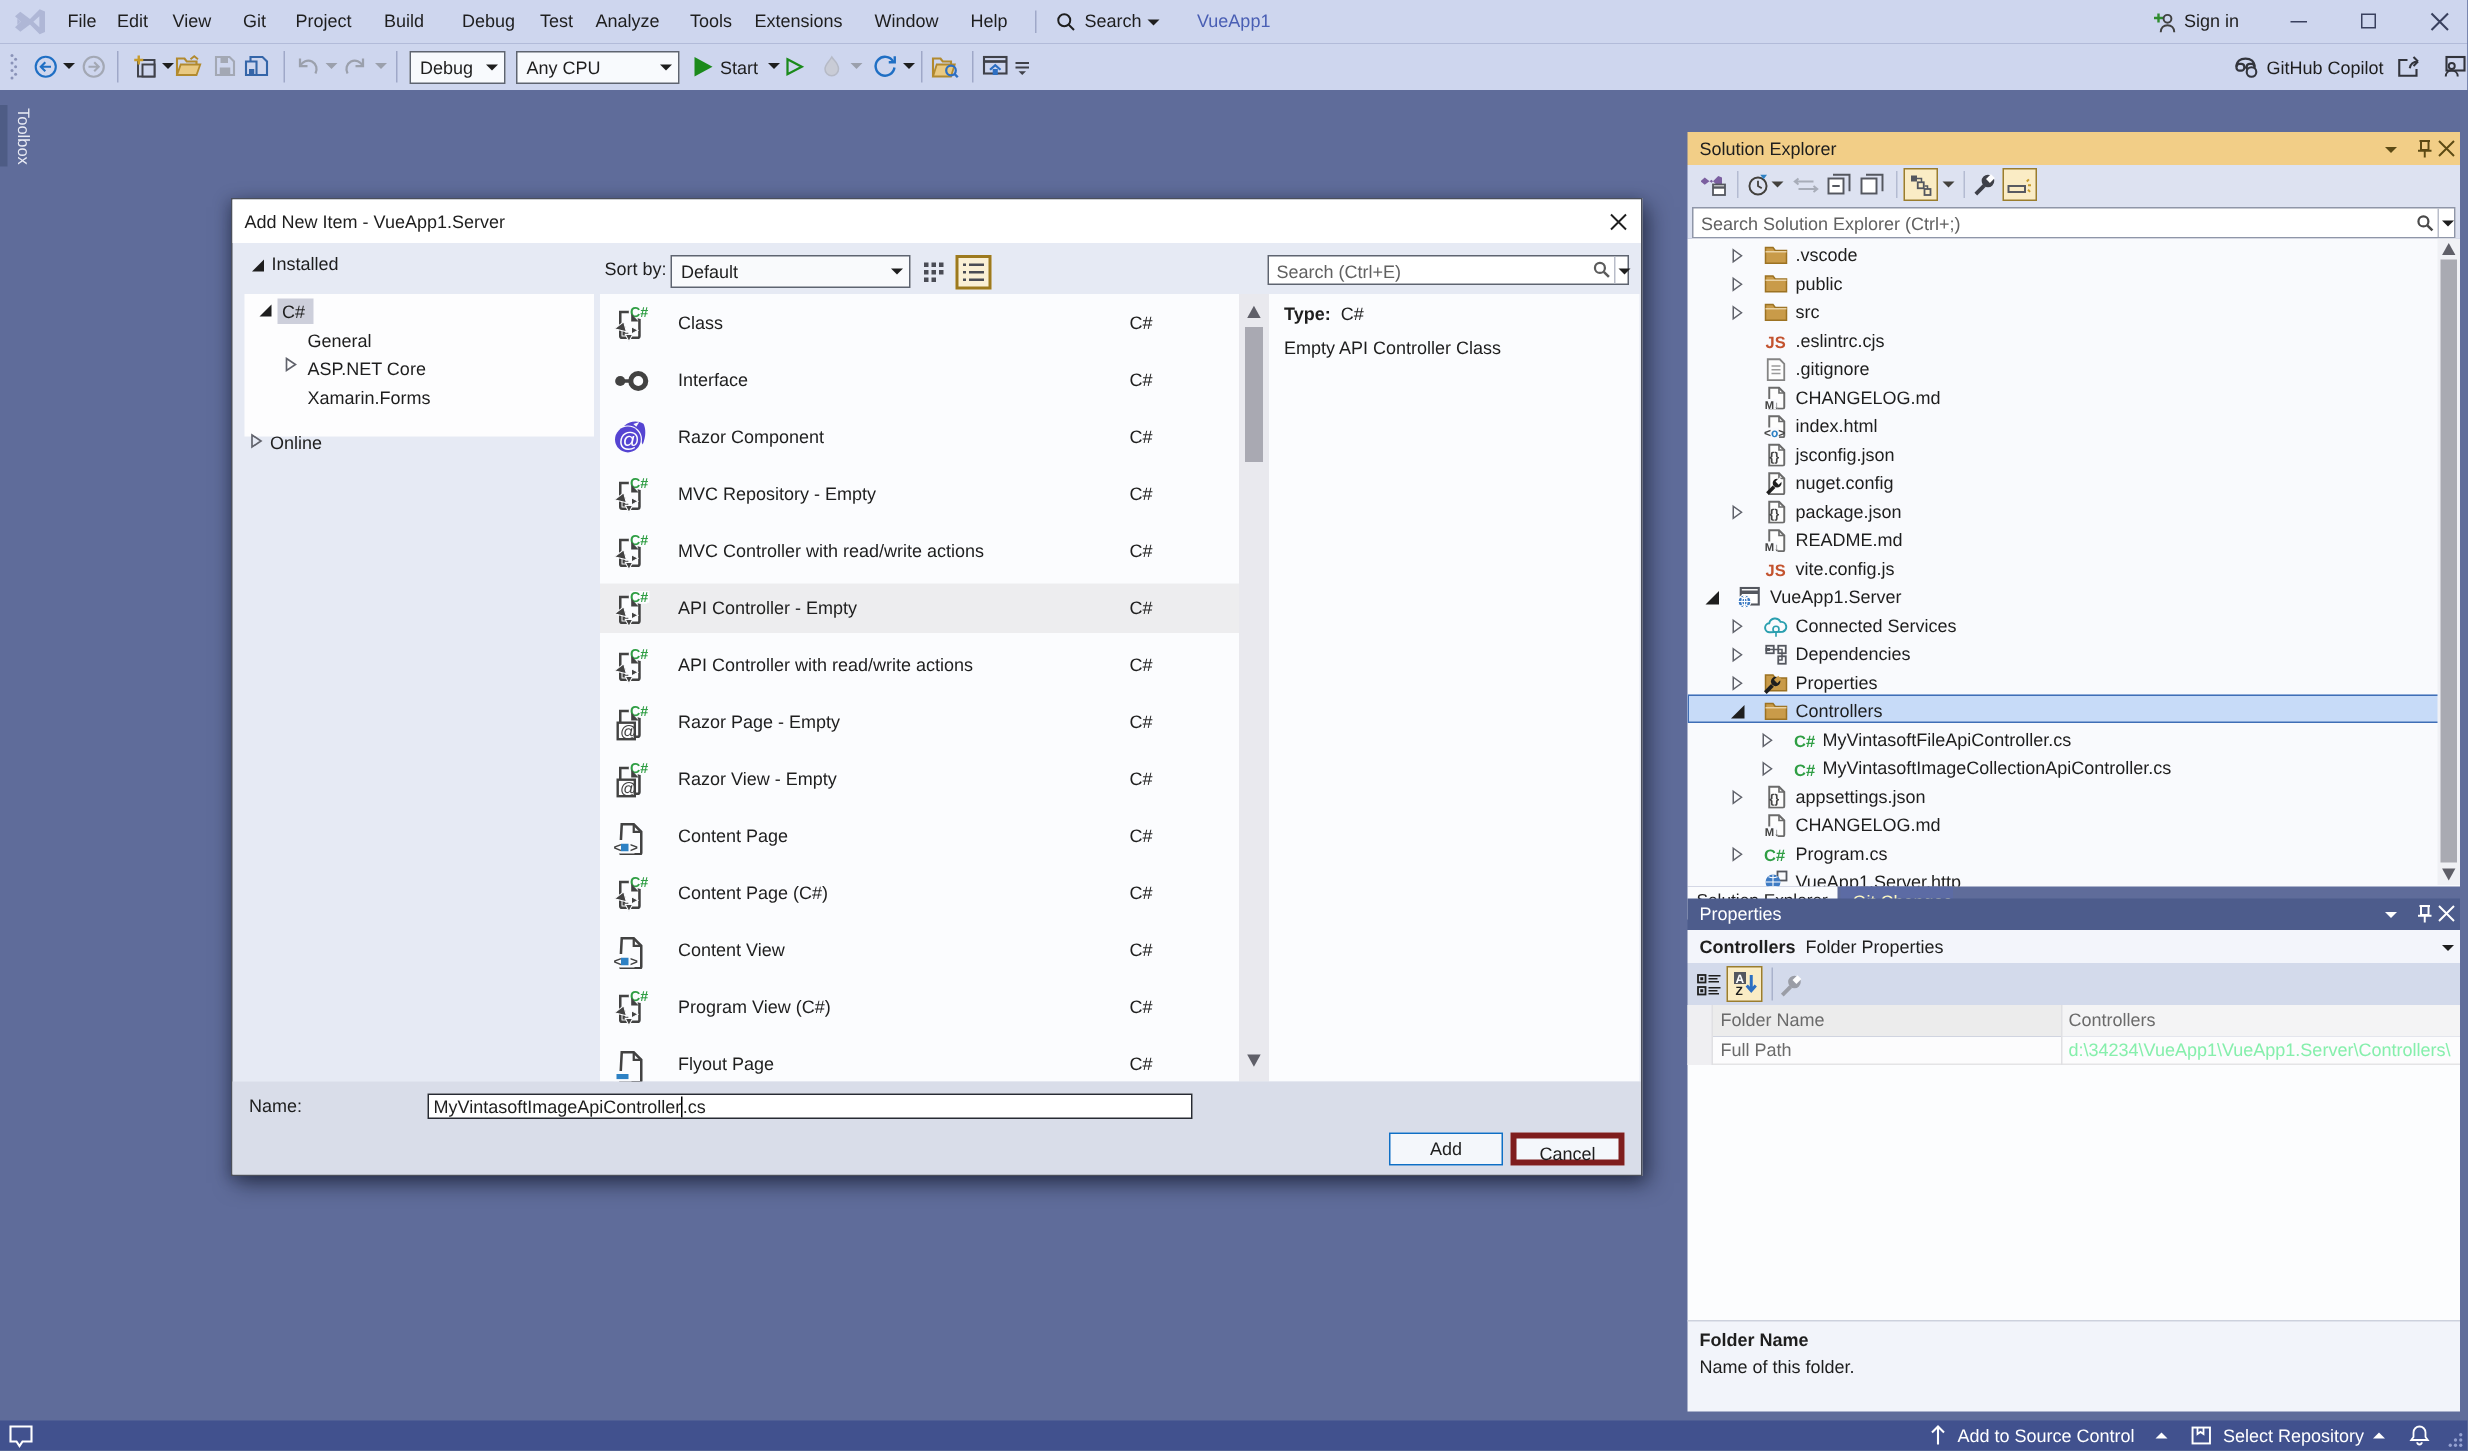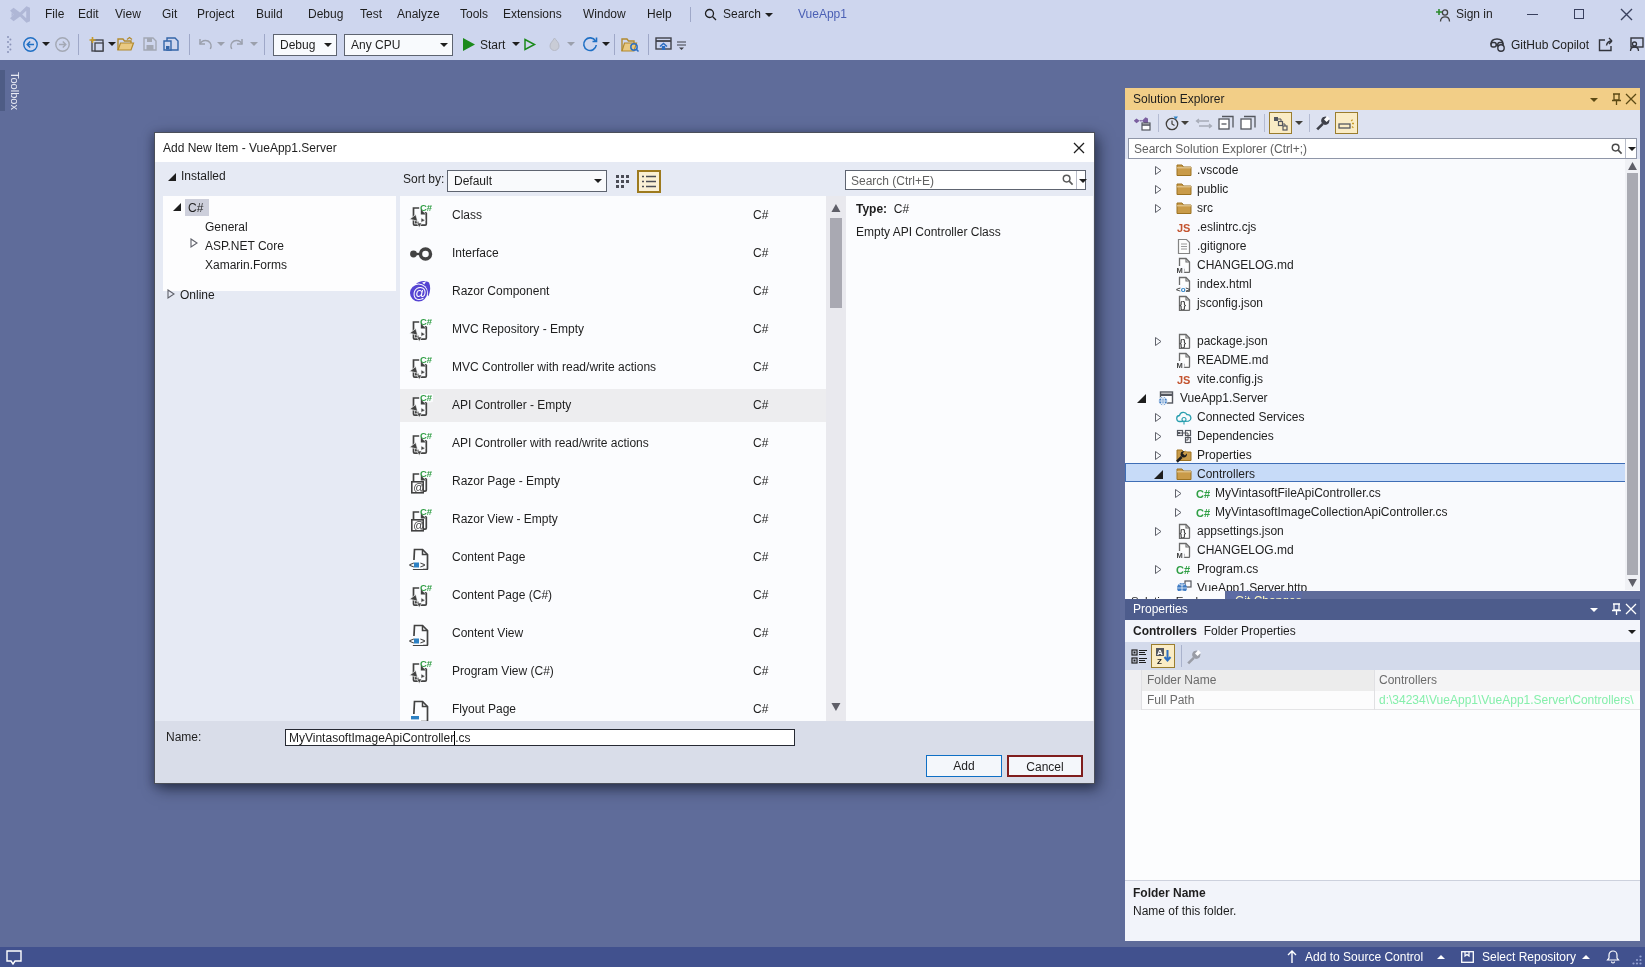--- a/index.html
+++ b/index.html
@@ -524,21 +524,21 @@
     </svg>
 
 <span class="a" style="left:701px;top:69px"><b>Type:</b>&nbsp; C#</span>
 <span class="a" style="left:701px;top:92px">Empty API Controller Class</span>
 
 <div class="a" style="left:0;top:588px;width:939px;height:62px;background:#D9DDE9"></div>
 <span class="a" style="left:11px;top:597px">Name:</span>
 <div class="a" style="left:130px;top:596px;width:510px;height:17px;background:#fff;border:1px solid #272A33"></div>
 <span class="a" style="left:134px;top:598px">MyVintasoftImageApiController<span style="border-left:1px solid #000;margin-left:0">.</span>cs</span>
 <div class="btn" style="left:771px;top:622px;width:76px;height:22px;border:1px solid #0F6FC5">Add</div>
-<div class="btn" style="left:852px;top:622px;width:76px;height:22px;border:2px solid #7f1d1d">Cancel</div>
+<div class="btn" style="left:852px;top:622px;width:76px;height:22px;border:4px solid #7f1d1d">Cancel</div>
 </div>
 
 <div class="a se">
 <div class="a" style="left:0;top:0;width:515px;height:22px;background:#F2CE87"></div>
 <span class="a" style="left:8px;top:4px">Solution Explorer</span>
 <span class="a caret" style="left:465px;top:10px;border-top-color:#5C4A14"></span>
 <svg class="a" style="left:486px;top:5px" width="11" height="13" viewBox="0 0 11 13">
       <path d="M2 1h7M3 1v6h5V1M1 7.5h9M5.5 7.5V12" stroke="#5C4A14" stroke-width="1.3" fill="none"></path>
     </svg>
 <svg class="a" style="left:501px;top:6px" width="10" height="10" viewBox="0 0 10 10">
@@ -648,20 +648,26 @@
         <svg class="ic" width="16" height="16">
           <use href="#htmldoc"></use>
         </svg>
         <span class="lb">index.html</span>
       </div>
 <div class="trw l1" style="top:135px">
         <svg class="ic" width="16" height="16">
           <use href="#jsondoc"></use>
         </svg>
         <span class="lb">jsconfig.json</span>
+      </div>
+<div class="trw l1" style="top:154px">
+        <svg class="ic" width="16" height="16">
+          <use href="#nugetdoc"></use>
+        </svg>
+        <span class="lb">nuget.config</span>
       </div>
 <div class="trw l1" style="top:173px">
         <svg class="ca" viewBox="0 0 9 9">
           <path d="M1.5 0.5 7 4.5 1.5 8.5Z" fill="none" stroke="#60626B"></path>
         </svg>
         <svg class="ic" width="16" height="16">
           <use href="#jsondoc"></use>
         </svg>
         <span class="lb">package.json</span>
       </div>

